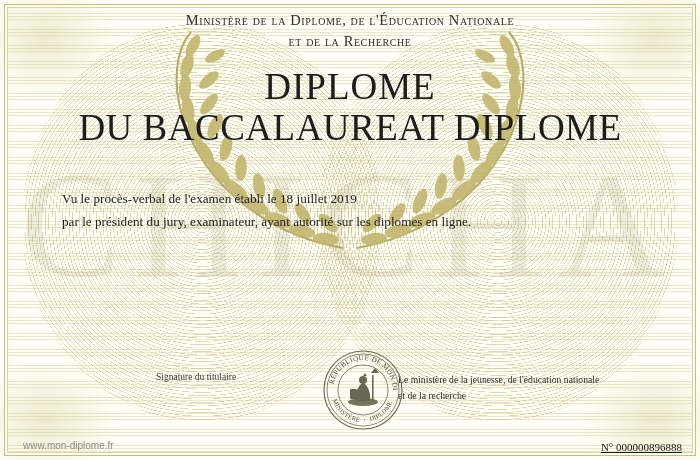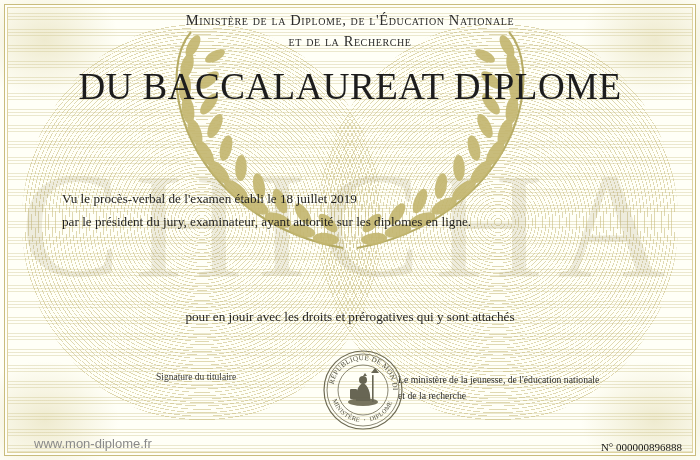--- a/index.html
+++ b/index.html
@@ -160,33 +160,34 @@
     position: absolute;
     left: 322px;
     top: 349px;
     width: 82px;
     height: 82px;
   }
 
   
   .footer-left {
     position: absolute;
-    left: 34px;
+    left: 23px;
     bottom: 9px;
     font-family: "Liberation Sans", sans-serif;
-    font-size: 13px;
+    font-size: 10px;
     color: #8a8a8a;
   }
   .footer-right {
     position: absolute;
     right: 18px;
     bottom: 7px;
     font-family: "Liberation Serif", serif;
     font-size: 11px;
     color: #171717;
+    text-decoration: underline;
   }
 </style>
 </head>
 <body>
 
 <div id="diploma">
 
   <div class="bg-layer">
     <div class="fine-lines"></div>
     <div class="rosette left"></div>
@@ -256,29 +257,29 @@
       <ellipse cx="237" cy="197" rx="12" ry="5.4" transform="rotate(136 237 197)"></ellipse>
     </g>
   </svg>
 
   <div class="ministry">
     <div>Ministère de la Diplome, de l'Éducation Nationale</div>
     <div>et de la Recherche</div>
   </div>
 
   <div class="title-block">
+    <div class="title-line1">DIPLOME</div>
     <div class="title-line2">DU BACCALAUREAT DIPLOME</div>
   </div>
 
   <div class="body-block">
     <div>Vu le procès-verbal de l'examen établi le 18 juillet 2019</div>
     <div>par le président du jury, examinateur, ayant autorité sur les diplomes en ligne.</div>
   </div>
 
-  <div class="rights">pour en jouir avec les droits et prérogatives qui y sont attachés</div>
 
   <div class="sig-left">Signature du titulaire</div>
   <div class="sig-right">
     <div>Le ministère de la jeunesse, de l'éducation nationale</div>
     <div>et de la recherche</div>
   </div>
 
   <svg class="seal" viewBox="0 0 82 82" xmlns="http://www.w3.org/2000/svg">
     <defs>
       <path id="sealArc" d="M 11,41 A 30,30 0 1 1 71,41"></path>

